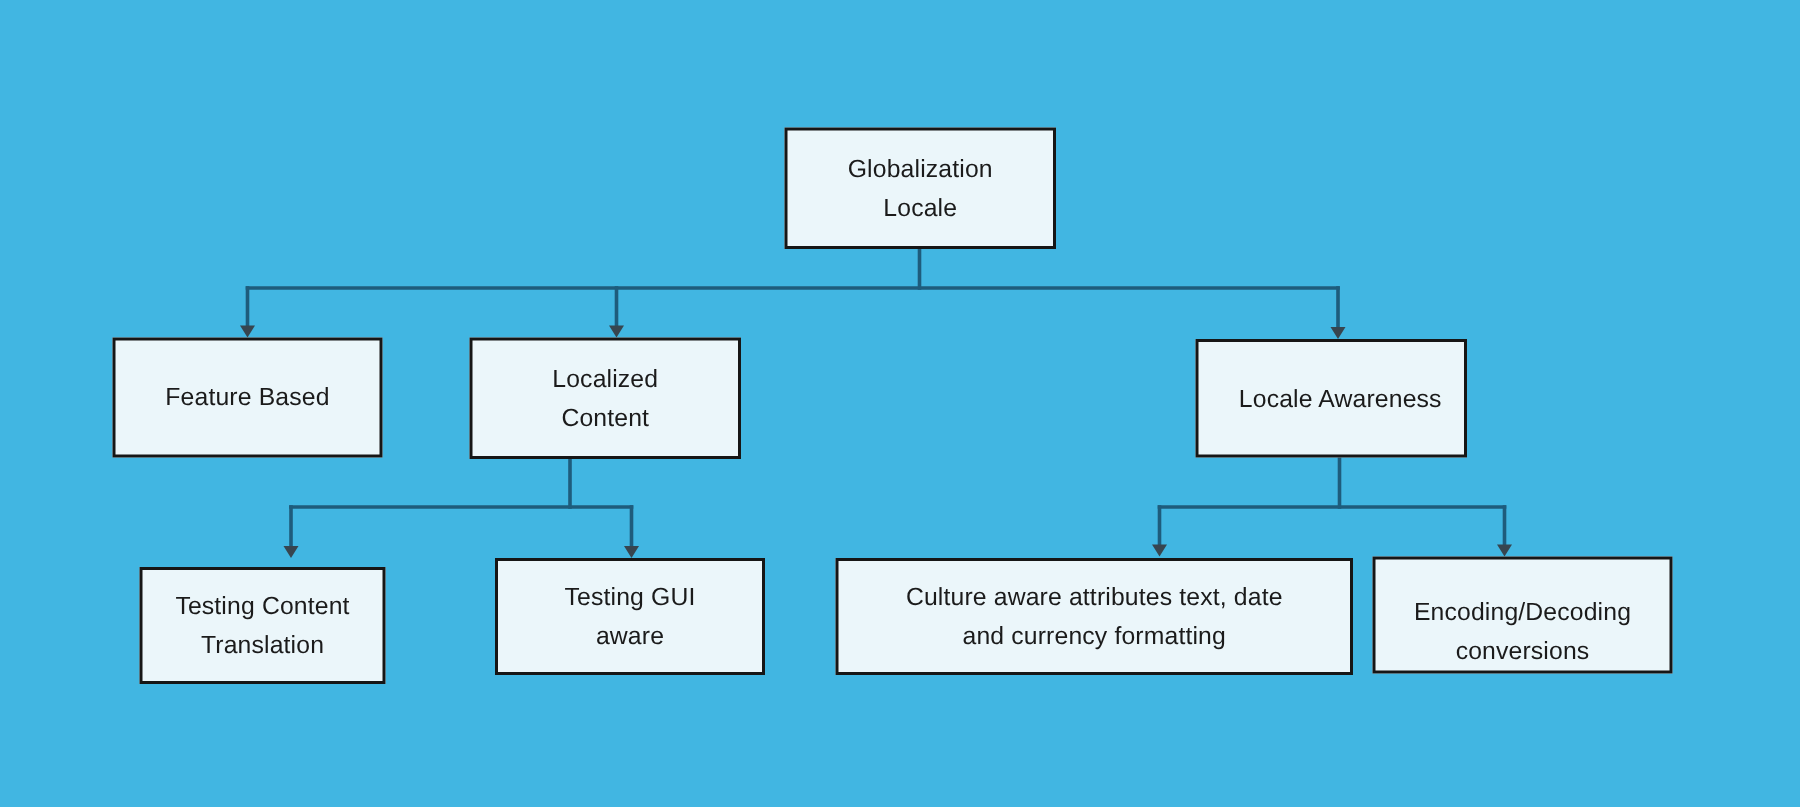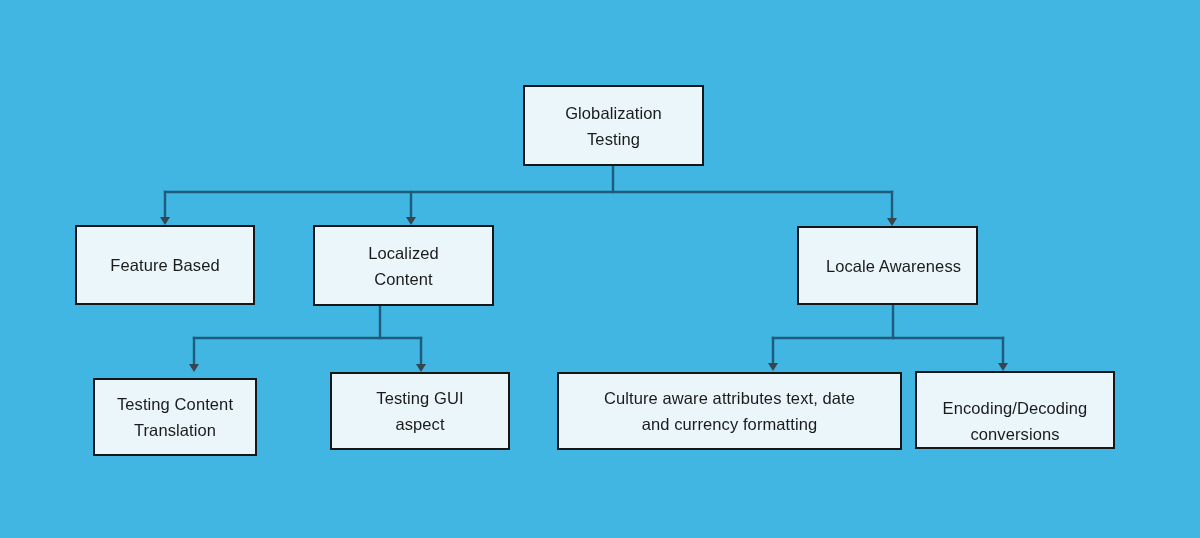--- a/index.html
+++ b/index.html
@@ -82,41 +82,41 @@
 
     <path class="edge" d="M893,305 L893,338"></path>
     <path class="edge" d="M773,338 L1003,338"></path>
     <path class="edge" d="M773,338 L773,363"></path>
     <polygon class="arrowhead" points="768,363 778,363 773,371"></polygon>
     <path class="edge" d="M1003,338 L1003,363"></path>
     <polygon class="arrowhead" points="998,363 1008,363 1003,371"></polygon>
   </svg>
 
   <div class="node" style="left:523px; top:85px; width:181px; height:81px;">
-    <span class="node-label" style="max-width:130px;">Globalization Testing</span>
+    <span class="node-label" style="max-width:130px;">Globalization Locale</span>
   </div>
 
   <div class="node" style="left:313px; top:225px; width:181px; height:81px;">
     <span class="node-label" style="max-width:110px;">Localized Content</span>
   </div>
 
   <div class="node" style="left:75px; top:225px; width:180px; height:80px;">
     <span class="node-label" style="max-width:160px;">Feature Based</span>
   </div>
 
   <div class="node" style="left:797px; top:226px; width:181px; height:79px;padding-left:12px;">
     <span class="node-label" style="max-width:165px;">Locale Awareness</span>
   </div>
 
   <div class="node" style="left:93px; top:378px; width:164px; height:78px;">
     <span class="node-label" style="max-width:150px;">Testing Content Translation</span>
   </div>
 
   <div class="node" style="left:330px; top:372px; width:180px; height:78px;">
-    <span class="node-label" style="max-width:115px;">Testing GUI aspect</span>
+    <span class="node-label" style="max-width:115px;">Testing GUI aware</span>
   </div>
 
   <div class="node" style="left:557px; top:372px; width:345px; height:78px;">
     <span class="node-label" style="max-width:258px;">Culture aware attributes text, date and currency formatting</span>
   </div>
 
   <div class="node" style="left:915px; top:371px; width:200px; height:78px;align-items:flex-end;">
     <span class="node-label" style="max-width:180px;">Encoding/Decoding conversions</span>
   </div>
 

